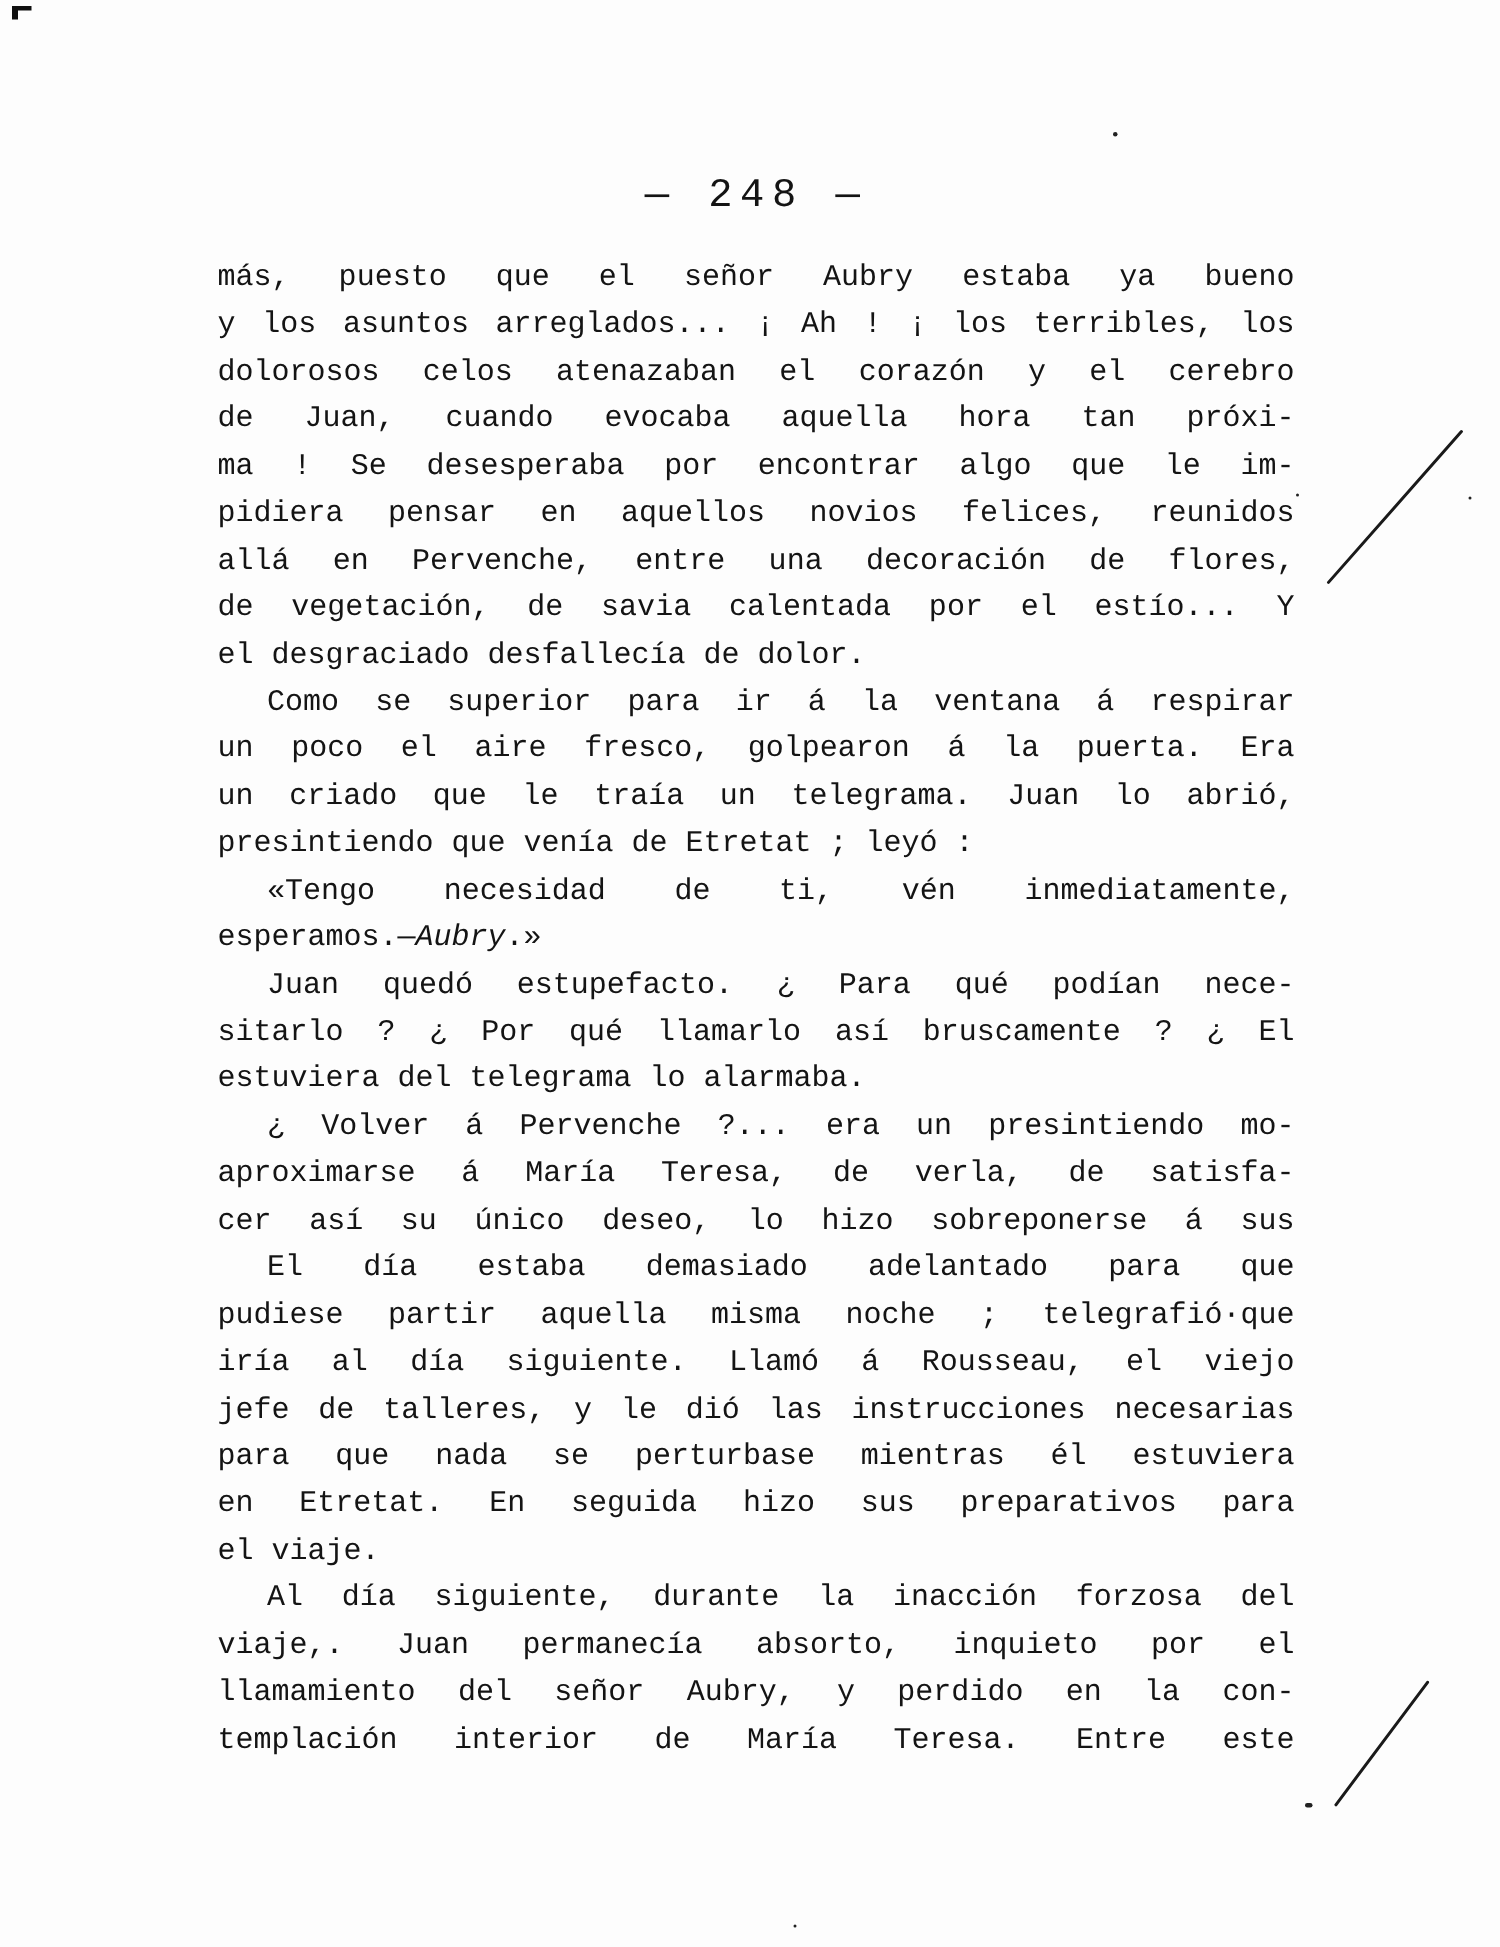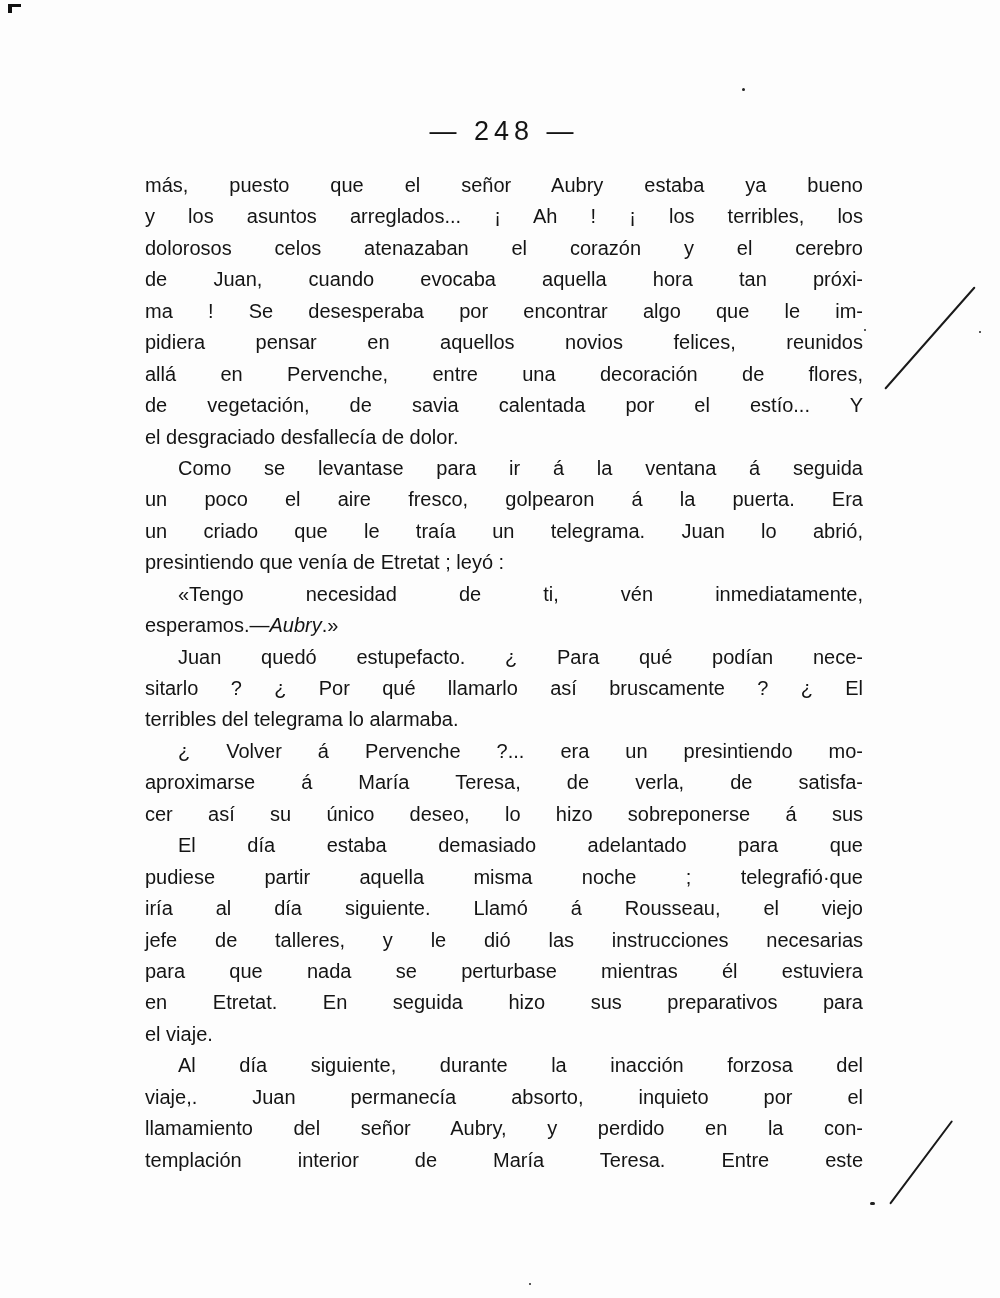--- a/index.html
+++ b/index.html
@@ -2,21 +2,21 @@
 <html><head>
 <meta charset="utf-8">
 <style>
   html, body { margin: 0; padding: 0; background: #e8e8e8; }
   #page {
     position: relative;
     width: 1000px;
     height: 1298px;
     background: #fdfdfd;
     overflow: hidden;
-    font-family: Liberation Sans, sans-serif;
+    font-family: Liberation Mono, monospace;
     color: #141414;
   }
 
   
   #folio {
     position: absolute;
     top: 116px;
     left: 145px;
     width: 718px;
     text-align: center;
@@ -93,29 +93,29 @@
   <div id="text-block">
       <div class="line just">más, puesto que el señor Aubry estaba ya bueno</div>
       <div class="line just">y los asuntos arreglados... ¡ Ah ! ¡ los terribles, los</div>
       <div class="line just">dolorosos celos atenazaban el corazón y el cerebro</div>
       <div class="line just">de Juan, cuando evocaba aquella hora tan próxi-</div>
       <div class="line just">ma ! Se desesperaba por encontrar algo que le im-</div>
       <div class="line just">pidiera pensar en aquellos novios felices, reunidos</div>
       <div class="line just">allá en Pervenche, entre una decoración de flores,</div>
       <div class="line just">de vegetación, de savia calentada por el estío... Y</div>
       <div class="line">el desgraciado desfallecía de dolor.</div>
-      <div class="line indent just">Como se levantase para ir á la ventana á seguida</div>
+      <div class="line indent just">Como se superior para ir á la ventana á respirar</div>
       <div class="line just">un poco el aire fresco, golpearon á la puerta. Era</div>
       <div class="line just">un criado que le traía un telegrama. Juan lo abrió,</div>
       <div class="line">presintiendo que venía de Etretat ; leyó :</div>
       <div class="line indent just">«Tengo necesidad de ti, vén inmediatamente,</div>
       <div class="line"><span>esperamos.—</span><em>Aubry</em><span>.»</span></div>
       <div class="line indent just">Juan quedó estupefacto. ¿ Para qué podían nece-</div>
       <div class="line just">sitarlo ? ¿ Por qué llamarlo así bruscamente ? ¿ El</div>
-      <div class="line">terribles del telegrama lo alarmaba.</div>
+      <div class="line">estuviera del telegrama lo alarmaba.</div>
       <div class="line indent just">¿ Volver á Pervenche ?... era un presintiendo mo-</div>
       <div class="line just">aproximarse á María Teresa, de verla, de satisfa-</div>
       <div class="line just">cer así su único deseo, lo hizo sobreponerse á sus</div>
       <div class="line indent just">El día estaba demasiado adelantado para que</div>
       <div class="line just">pudiese partir aquella misma noche ; telegrafió·que</div>
       <div class="line just">iría al día siguiente. Llamó á Rousseau, el viejo</div>
       <div class="line just">jefe de talleres, y le dió las instrucciones necesarias</div>
       <div class="line just">para que nada se perturbase mientras él estuviera</div>
       <div class="line just">en Etretat. En seguida hizo sus preparativos para</div>
       <div class="line">el viaje.</div>

